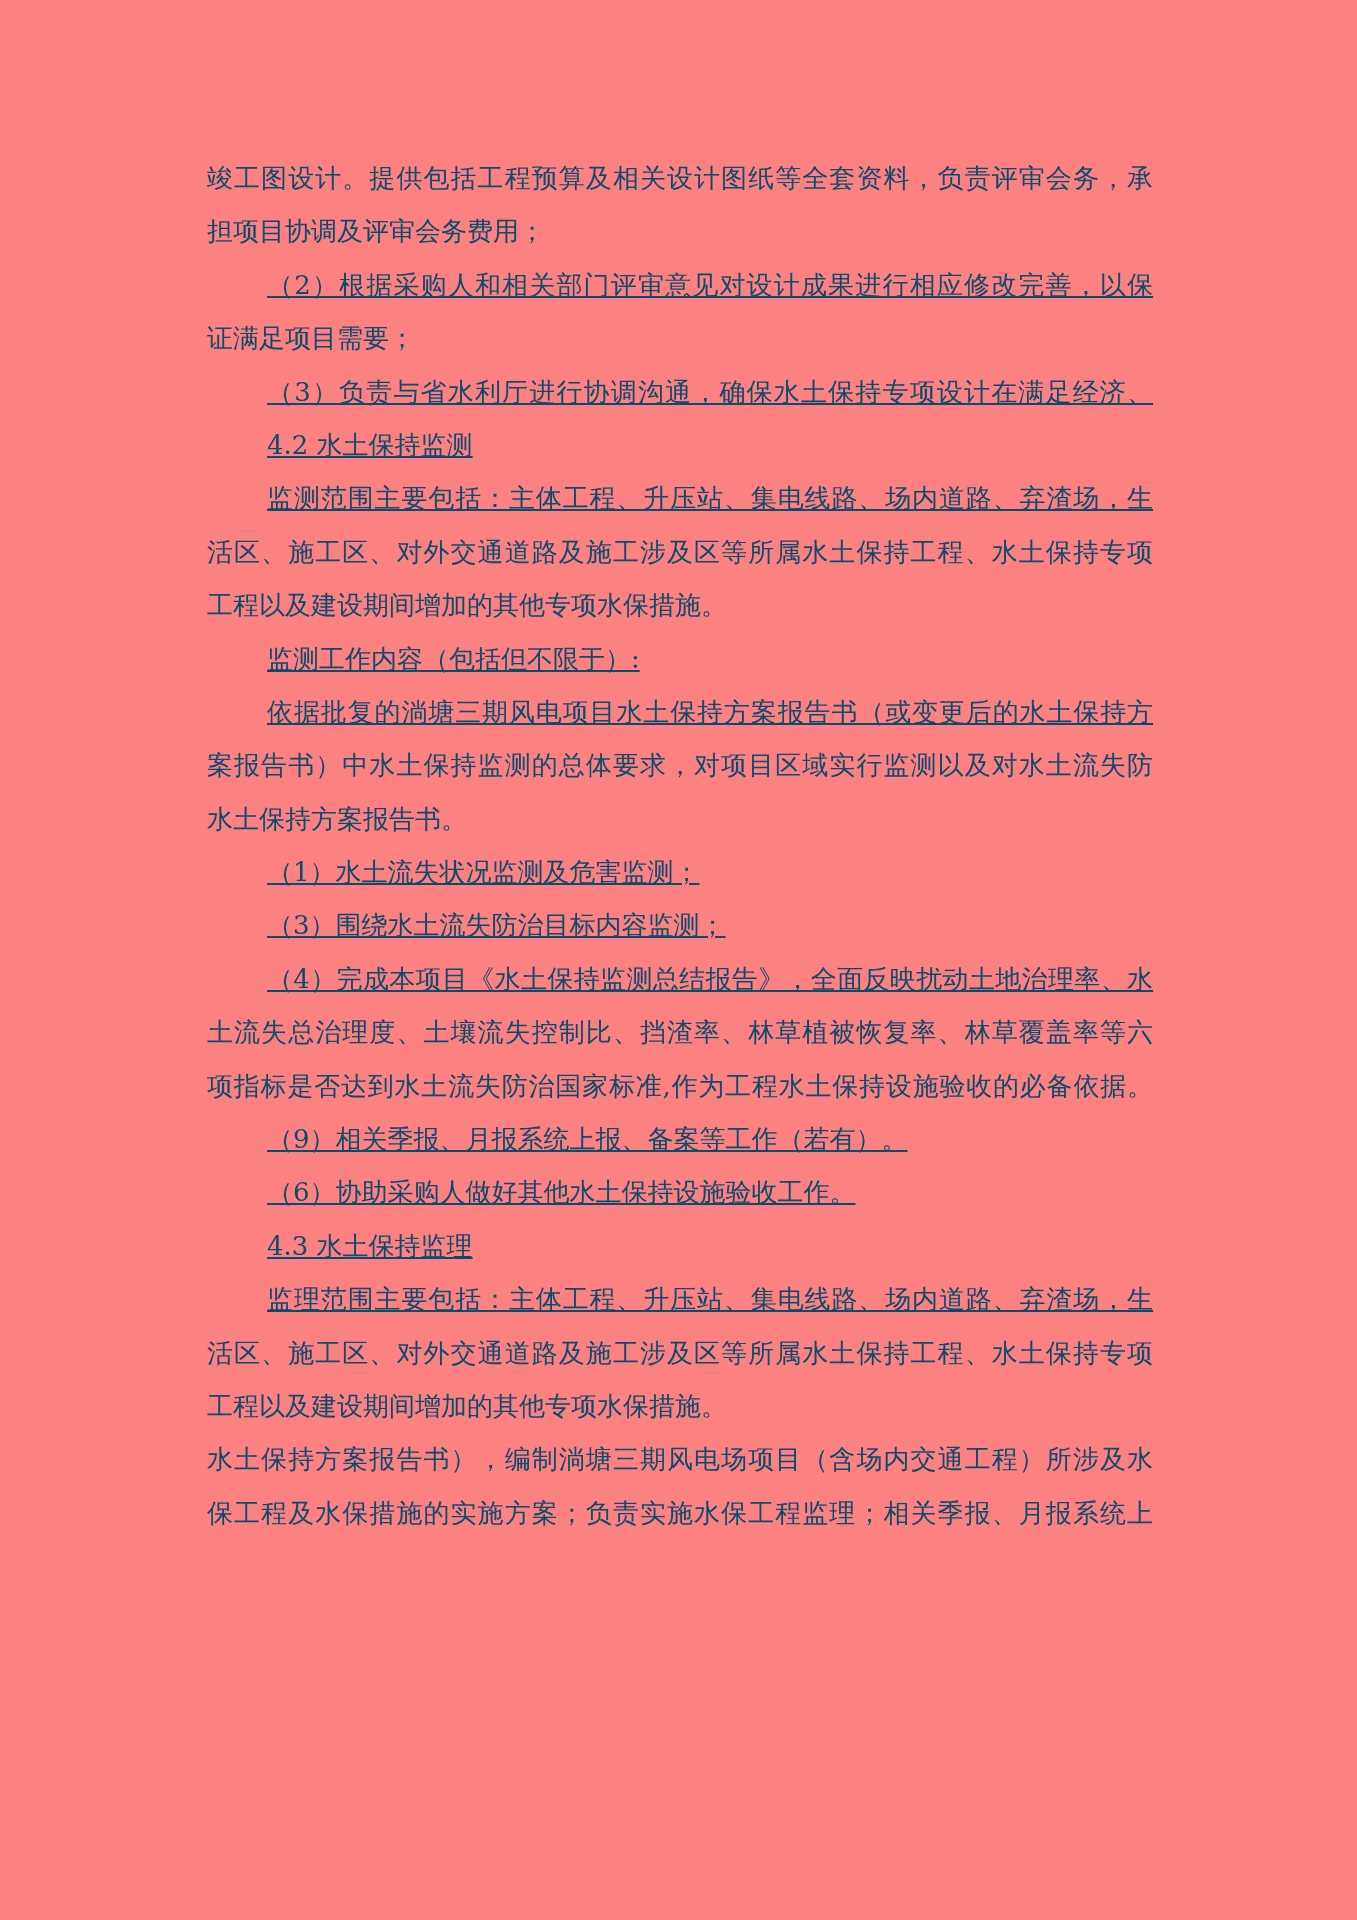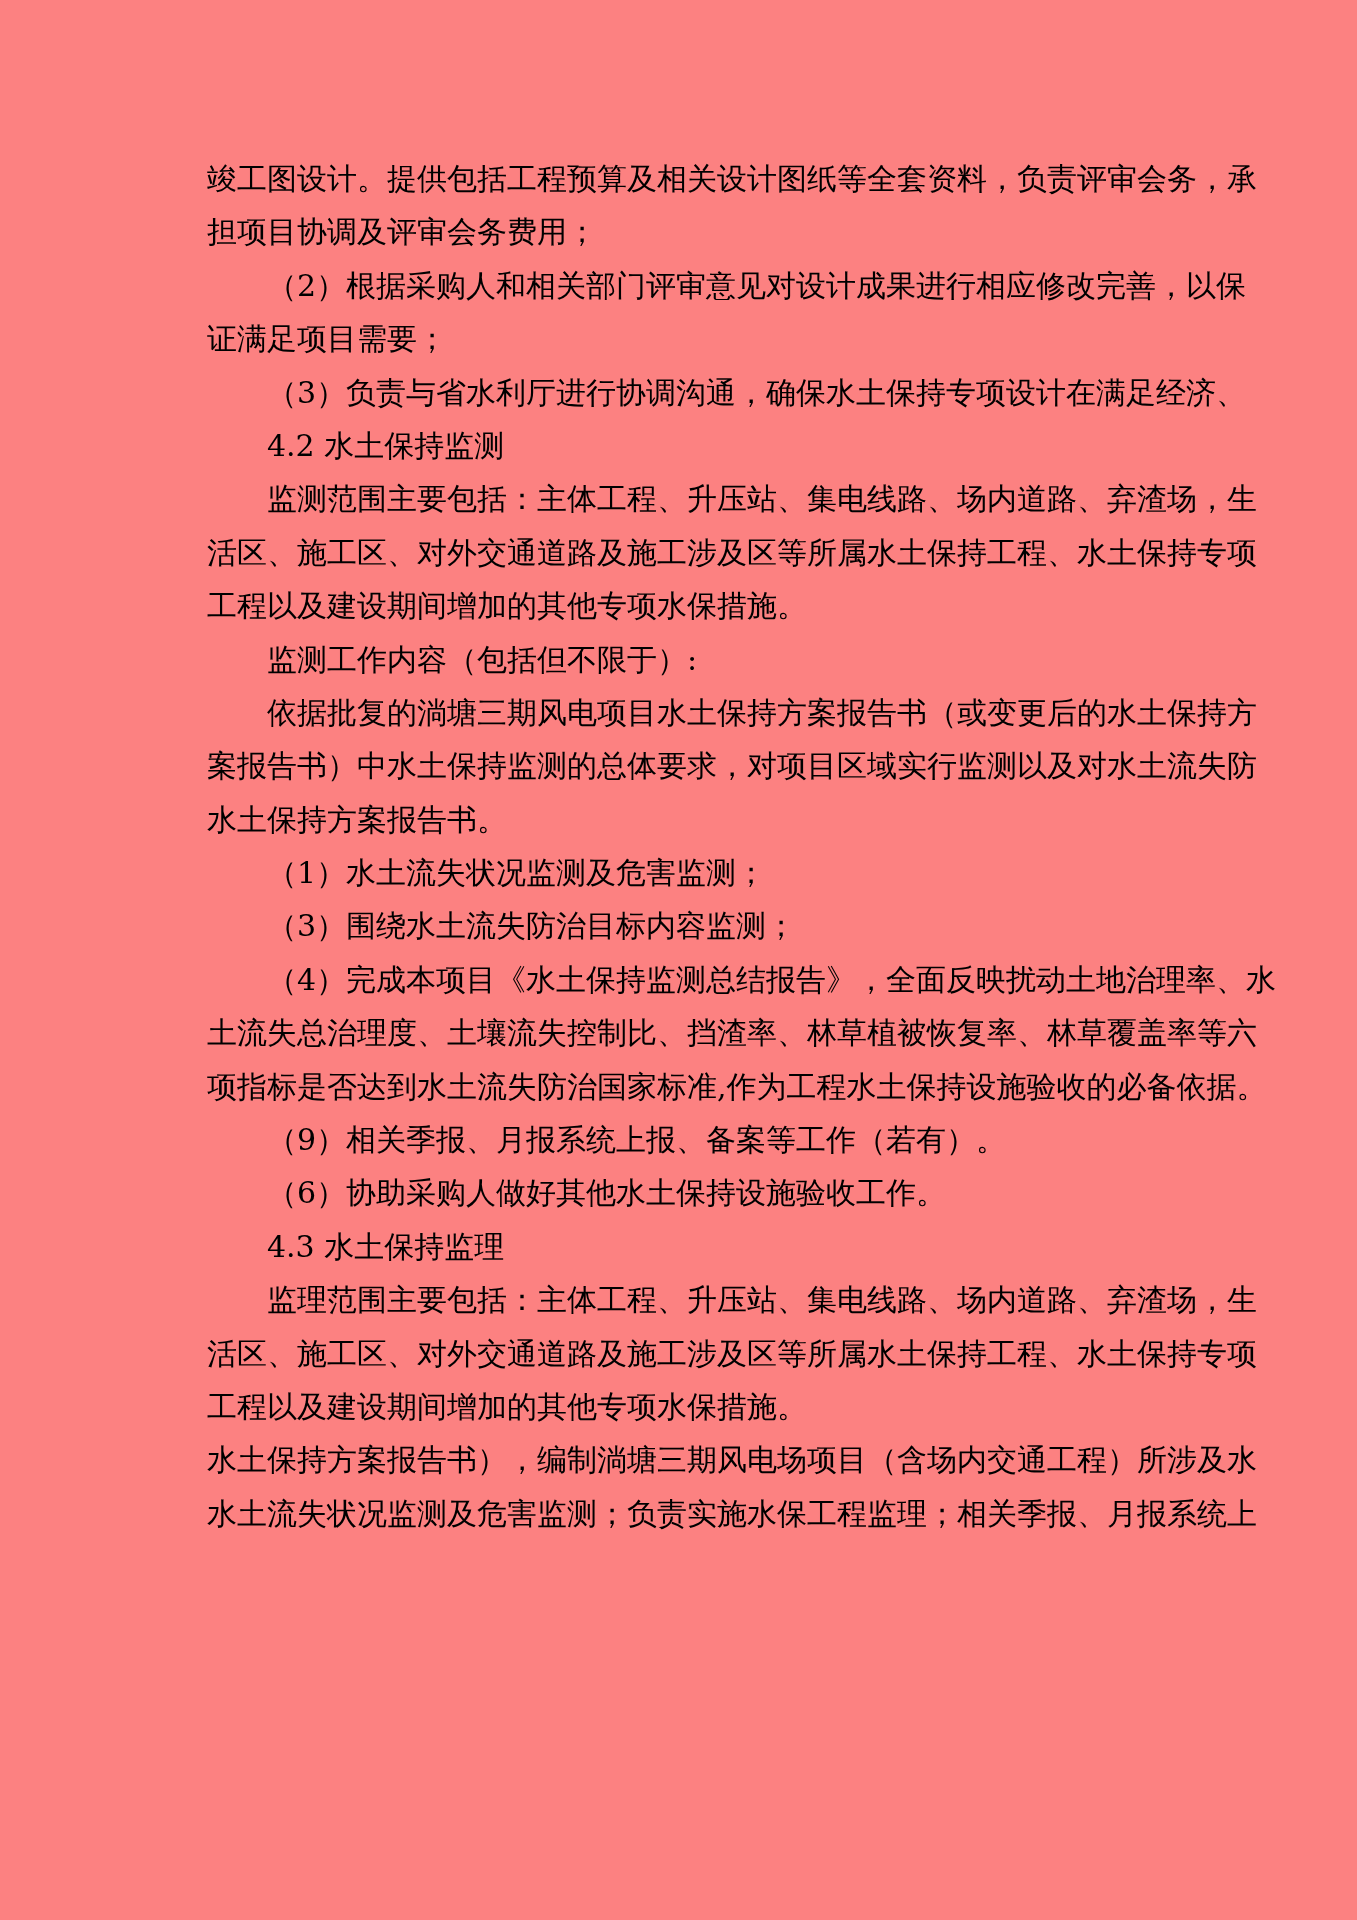--- a/index.html
+++ b/index.html
@@ -23,28 +23,29 @@
   }
   .textblock {
     position: absolute;
     left: 207px;
     top: 152px;
     width: 946px;
   }
   .line {
     height: 53.4px;
     line-height: 53.4px;
-    font-size: 30px;
+    font-size: 26px;
     letter-spacing: 0px;
-    color: #000000;
+    color: #0c4a6e;
     white-space: nowrap;
     text-align: left;
   }
   .line.indent {
     text-indent: 60px;
+    text-decoration: underline;
   }
   .line.fill {
     text-align: justify;
     text-align-last: justify;
     text-justify: auto;
   }
 </style>
 </head>
 <body>
 
@@ -69,15 +70,15 @@
       <div class="line indent fill">（4）完成本项目《水土保持监测总结报告》，全面反映扰动土地治理率、水</div>
       <div class="line fill">土流失总治理度、土壤流失控制比、挡渣率、林草植被恢复率、林草覆盖率等六</div>
       <div class="line fill">项指标是否达到水土流失防治国家标准,作为工程水土保持设施验收的必备依据。</div>
       <div class="line indent">（9）相关季报、月报系统上报、备案等工作（若有）。</div>
       <div class="line indent">（6）协助采购人做好其他水土保持设施验收工作。</div>
       <div class="line indent">4.3 水土保持监理</div>
       <div class="line indent fill">监理范围主要包括：主体工程、升压站、集电线路、场内道路、弃渣场，生</div>
       <div class="line fill">活区、施工区、对外交通道路及施工涉及区等所属水土保持工程、水土保持专项</div>
       <div class="line">工程以及建设期间增加的其他专项水保措施。</div>
       <div class="line fill">水土保持方案报告书），编制淌塘三期风电场项目（含场内交通工程）所涉及水</div>
-      <div class="line fill">水土流失状况监测及危害监测；负责实施水保工程监理；相关季报、月报系统上</div>
+      <div class="line fill">保工程及水保措施的实施方案；负责实施水保工程监理；相关季报、月报系统上</div>
     </div>
 </div>
 
 </body></html>

